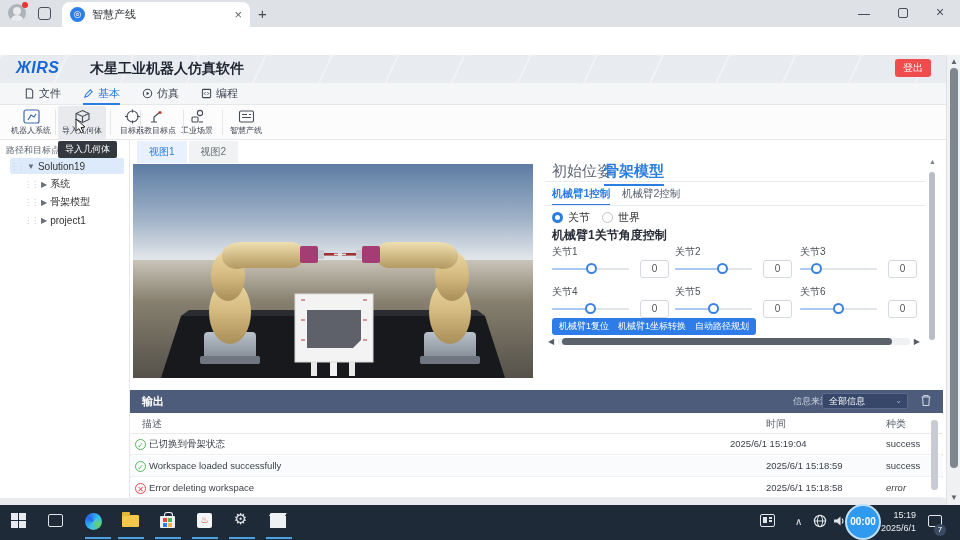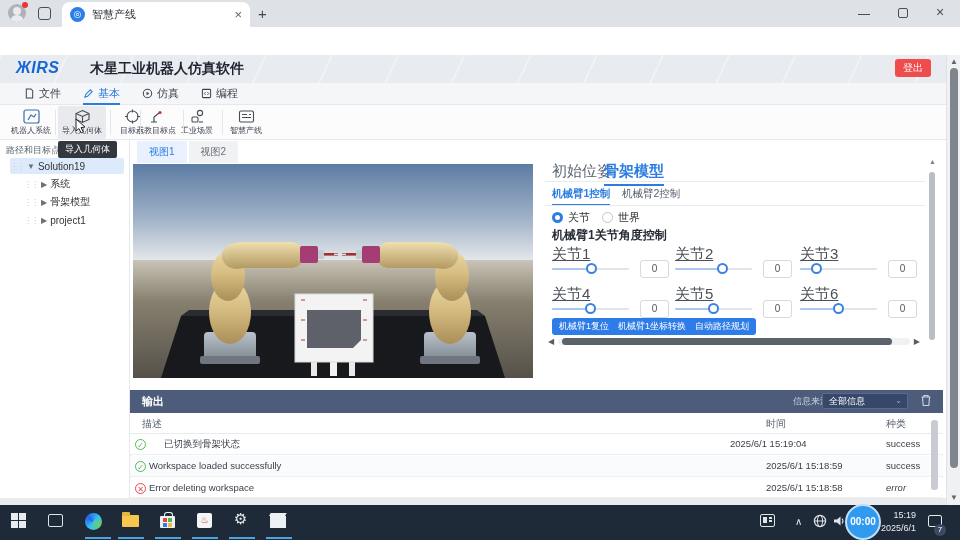--- a/index.html
+++ b/index.html
@@ -80,21 +80,21 @@
   
   .rpanel { left:545px; top:140px; width:383px; height:250px; background:#fff; }
   .rtab { position:absolute; font-size:15px; color:#5a6270; }
   .rtab.active { color:#2b7de1; font-weight:bold; }
   .rtab.active:after { content:""; position:absolute; left:0; right:0; bottom:-5px; height:2px; background:#2b7de1; }
   .hline { position:absolute; height:1px; background:#e8eaee; }
   .radio { position:absolute; display:flex; align-items:center; gap:5px; font-size:11px; color:#333; }
   .rdot { width:11px; height:11px; border-radius:50%; border:1.5px solid #c0c4cc; background:#fff; }
   .rdot.on { border:3.5px solid #2b7de1; }
   .cheading { position:absolute; font-size:12px; font-weight:bold; color:#272c36; }
-  .jlabel { position:absolute; font-size:15px; color:#4a5058;text-decoration:underline; }
+  .jlabel { position:absolute; font-size:10px; color:#4a5058; }
   .slider { position:absolute; width:77px; height:14px; }
   .slider .track { position:absolute; left:0; right:0; top:6px; height:2px; background:#e2e5ea; border-radius:1px; }
   .slider .fill { position:absolute; left:0; top:6px; height:2px; background:#a9c9f2; border-radius:1px; }
   .slider .thumb { position:absolute; top:1px; width:11px; height:11px; border-radius:50%; background:#fff; border:2px solid #3b82e0; margin-left:-6px; }
   .jinput { position:absolute; width:29px; height:18px; border:1px solid #d4d8df; border-radius:3px; font-size:10px; color:#555; text-align:center; line-height:16px; background:#fff; }
   .cbtn { position:absolute; height:17px; background:#2e7ce8; color:#fff; font-size:9px; line-height:17px; text-align:center; border-radius:3px; padding:0 7px; }
   .hscroll { left:548px; top:337px; width:372px; height:9px; }
   .hscroll .ar { position:absolute; top:0; font-size:8px; color:#565d66; }
   .hscroll .track { position:absolute; left:10px; right:10px; top:1px; height:7px; background:#f0f1f3; border-radius:4px; }
   .hscroll .thumb { position:absolute; left:14px; width:330px; top:1px; height:7px; background:#5b626b; border-radius:4px; }
@@ -457,21 +457,21 @@
     <path d="M1.5 3h9M4 3V1.5h4V3M2.5 3l.7 8.5h5.6L9.5 3" fill="none" stroke="#cdd5e2" stroke-width="1.1"></path>
   </svg>
 </div>
 <div class="abs colrow">
   <span class="colcell" style="left:12px;">描述</span>
   <span class="colcell" style="left:636px;">时间</span>
   <span class="colcell" style="left:756px;">种类</span>
 </div>
 <div class="orow" style="top:434px;">
   <span class="sticon st-ok">✓</span>
-  <span class="ocell" style="left:34px;">已切换到骨架状态</span>
+  <span class="ocell" style="left:19px;">已切换到骨架状态</span>
   <span class="ocell" style="left:600px;">2025/6/1 15:19:04</span>
   <span class="ocell" style="left:756px;">success</span>
 </div>
 <div class="orow alt" style="top:456px;">
   <span class="sticon st-ok">✓</span>
   <span class="ocell" style="left:19px;">Workspace loaded successfully</span>
   <span class="ocell" style="left:636px;">2025/6/1 15:18:59</span>
   <span class="ocell" style="left:756px;">success</span>
 </div>
 <div class="orow" style="top:478px; height:20px;">

